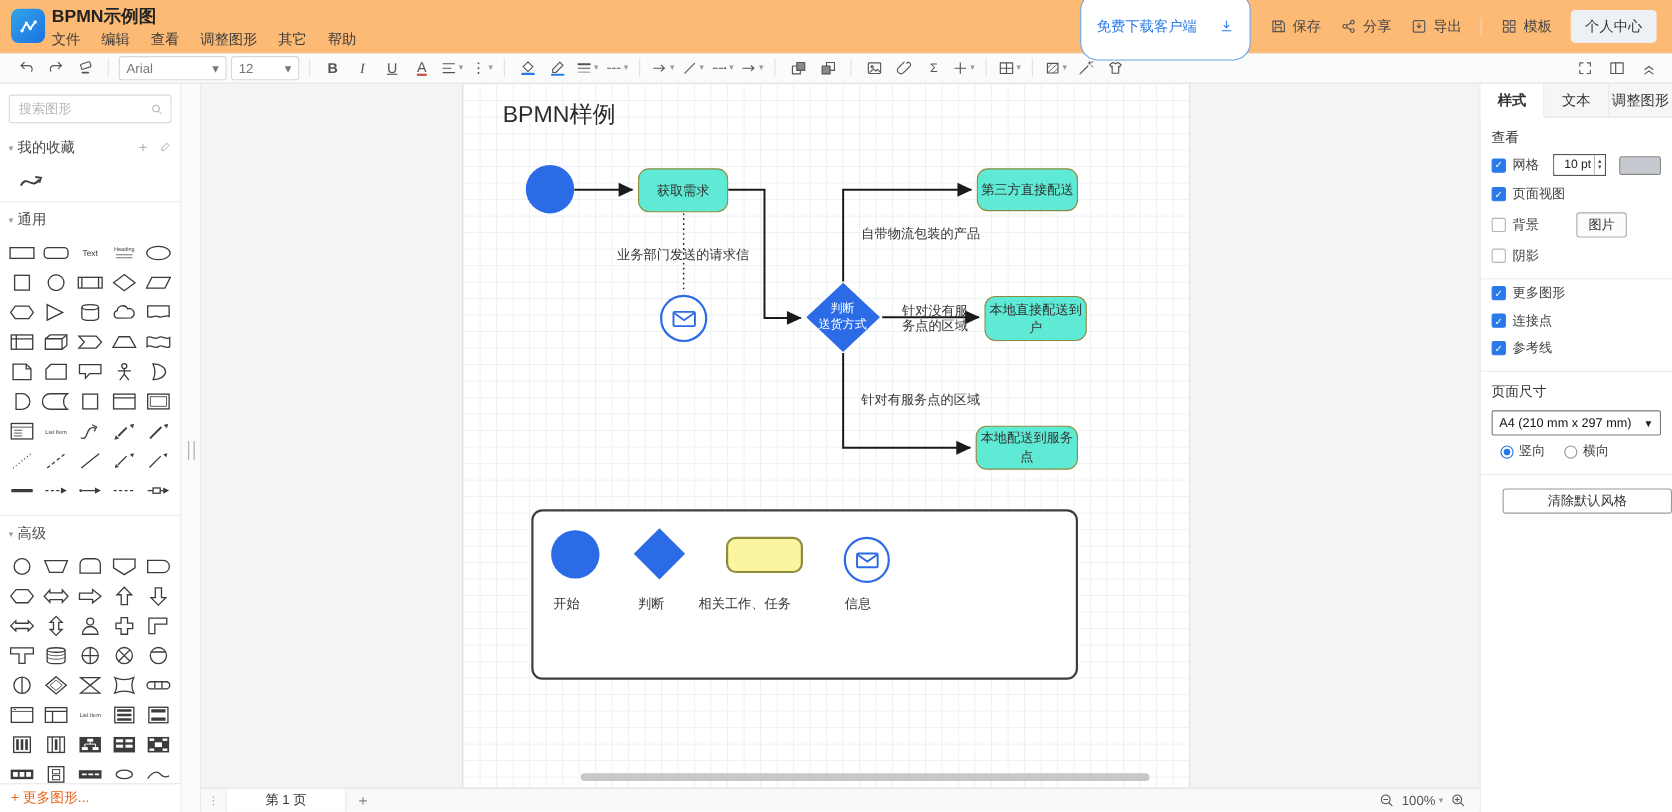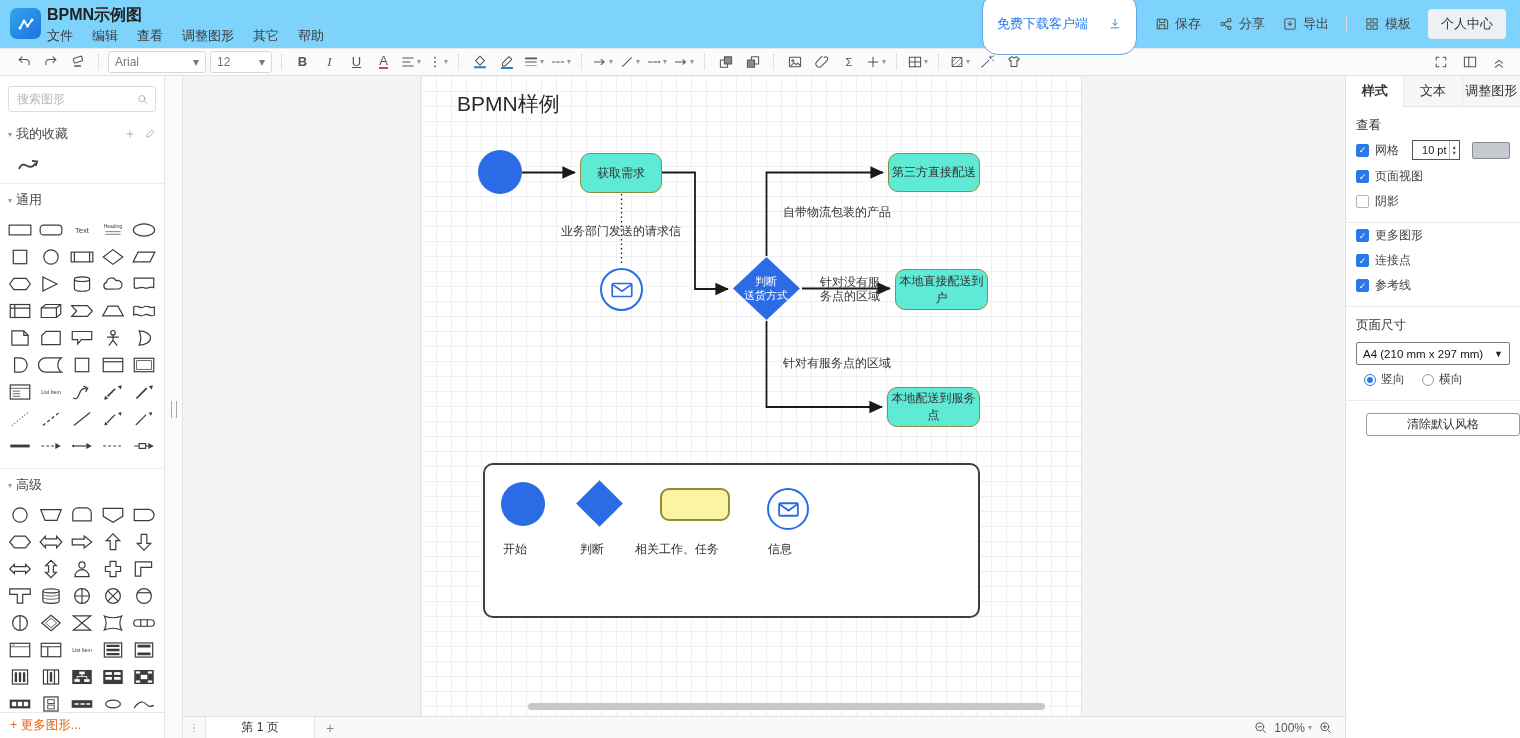--- a/index.html
+++ b/index.html
@@ -1,19 +1,19 @@
 <!DOCTYPE html>
 <html><head>
 <meta charset="utf-8">
 <style>
   html,body{margin:0;padding:0;width:1520px;height:738px;overflow:hidden;
     font-family:"Liberation Sans",sans-serif;background:#fff;position:relative;
     -webkit-font-smoothing:antialiased;}
   
-  #header{position:absolute;left:0;top:0;width:1520px;height:48px;background:#7dd3fc;
+  #header{position:absolute;left:0;top:0;width:1520px;height:48px;background:#fdba74;
     border-bottom:1px solid #e9e9e9;z-index:30;}
   #logo{position:absolute;left:10px;top:8px;width:31px;height:31px;border-radius:7px;
     background:linear-gradient(135deg,#31a5ea,#1c72e0);display:flex;align-items:center;justify-content:center;}
   #doc-title{position:absolute;left:47px;top:5px;font-size:16px;font-weight:bold;color:#222;}
   #menubar{position:absolute;left:47px;top:27px;display:flex;gap:19px;font-size:13px;color:#3d3d3d;}
   #menubar span{cursor:default;}
   #header-right{position:absolute;right:14px;top:0;height:48px;display:flex;align-items:center;gap:17px;}
   #download-pill{display:flex;align-items:center;gap:20px;border:1px solid #6aa4e8;border-radius:16px;
     padding:21px 14px;color:#2979e8;font-size:13px;background:#fff;}
   .hbtn{display:flex;align-items:center;gap:5px;font-size:13px;color:#454545;}
@@ -1023,20 +1023,25 @@
         </span>
     </span>
     <span class="swatch"></span>
   </div>
   <div class="prow">
     <span class="cb checked">✓</span>
     <span>页面视图</span>
   </div>
   <div class="prow">
     <span class="cb">✓</span>
+    <span>背景</span>
+    <button class="small-btn" style="margin-left:28px">图片</button>
+  </div>
+  <div class="prow">
+    <span class="cb">✓</span>
     <span>阴影</span>
   </div>
   <div class="pdivider"></div>
   <div class="prow">
     <span class="cb checked">✓</span>
     <span>更多图形</span>
   </div>
   <div class="prow">
     <span class="cb checked">✓</span>
     <span>连接点</span>

